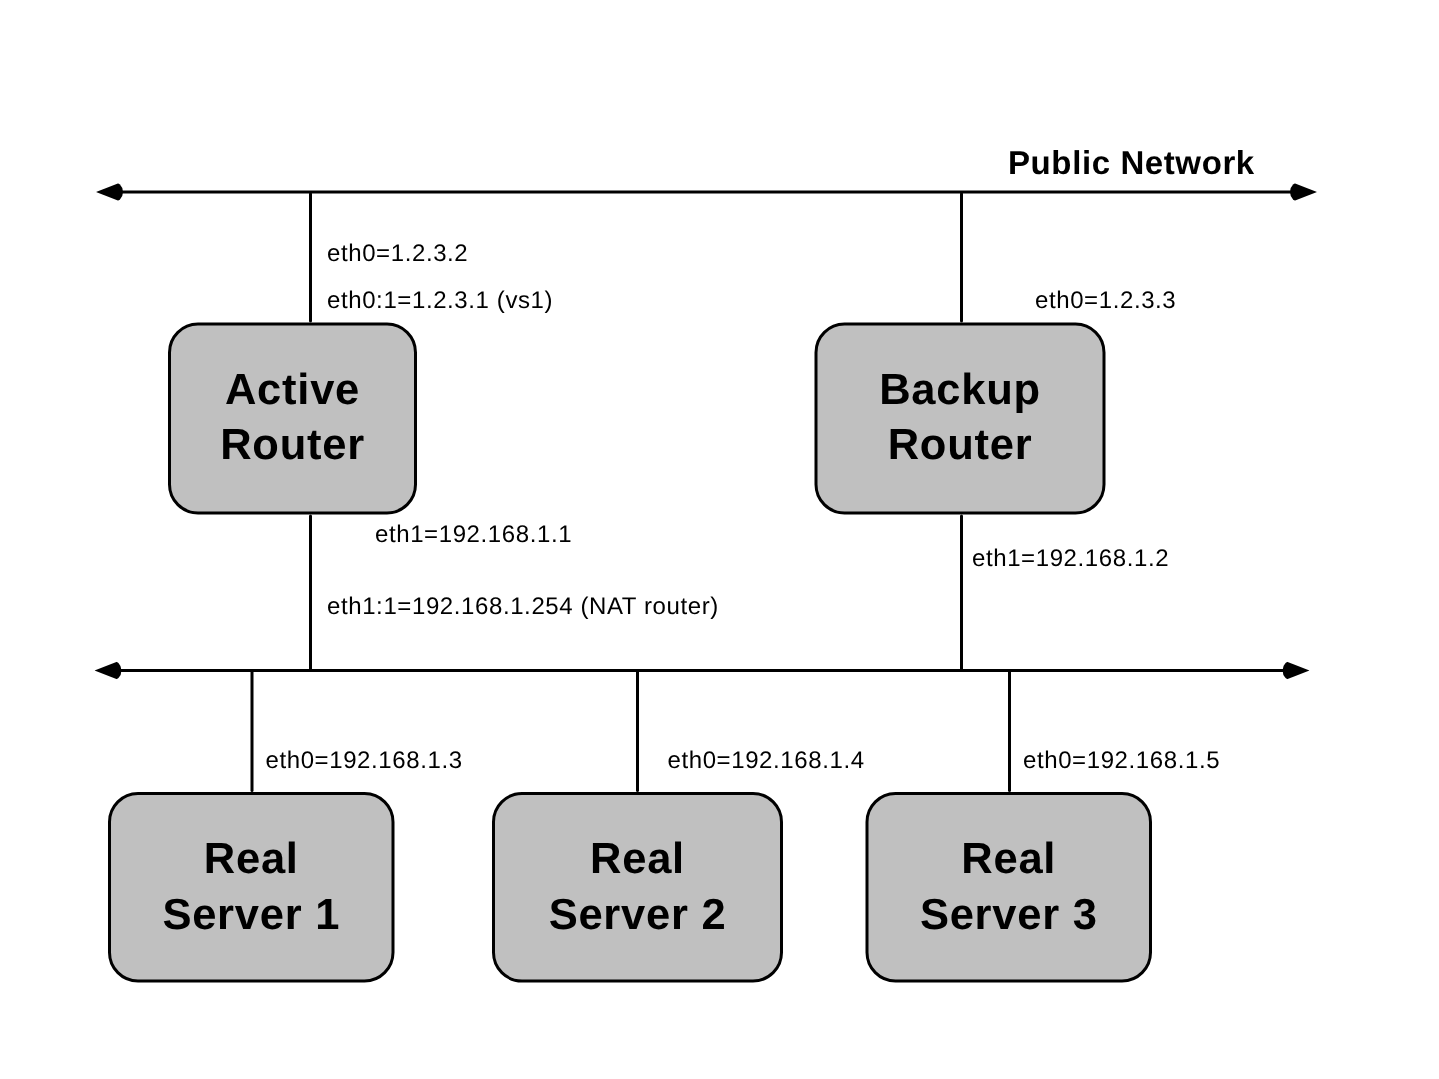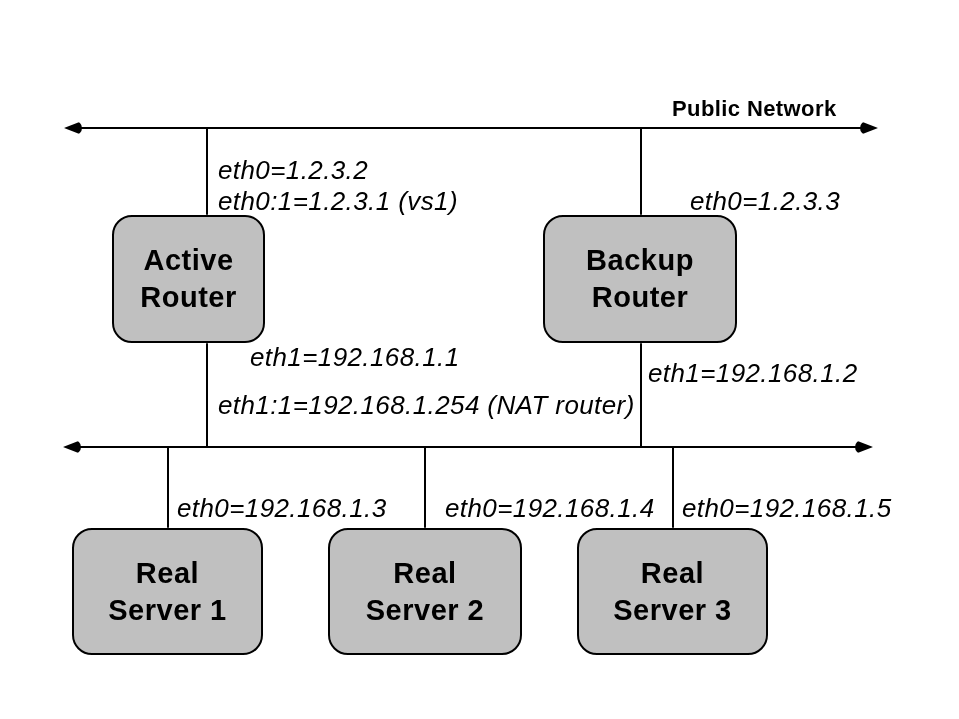--- a/index.html
+++ b/index.html
@@ -58,25 +58,24 @@
     font-weight: bold;
     font-size: 29px;
     line-height: 37px;
     letter-spacing: 0.5px;
     white-space: pre-line;
   }
 
   
   .if-label {
     position: absolute;
-    font-size: 26px;
+    font-size: 16px;
     line-height: 22px;
     letter-spacing: 0.4px;
     white-space: nowrap;
-    font-style: italic;
   }
 
   
   .net-label {
     position: absolute;
     font-size: 22px;
     line-height: 24px;
     font-weight: bold;
     letter-spacing: 0.4px;
     white-space: nowrap;
@@ -93,21 +92,21 @@
   <div class="arrow arrow-left" style="left:64px; top:121px;"></div>
   <div class="arrow arrow-right" style="left:860px; top:121px;"></div>
 
   <div class="vline" style="left:206px; top:128px; height:87px;"></div>
   <div class="vline" style="left:640px; top:128px; height:87px;"></div>
 
   <div class="if-label" style="left:218px; top:159px;">eth0=1.2.3.2</div>
   <div class="if-label" style="left:218px; top:190px;">eth0:1=1.2.3.1 (vs1)</div>
   <div class="if-label" style="left:650px; top:190px;margin-left:40px;">eth0=1.2.3.3</div>
 
-  <div class="node" style="left:112px; top:215px; width:153px; height:128px;">
+  <div class="node" style="left:112px; top:215px; width:166px; height:128px;">
     <span class="node-label">Active
 Router</span>
   </div>
   <div class="node" style="left:543px; top:215px; width:194px; height:128px;">
     <span class="node-label">Backup
 Router</span>
   </div>
 
   <div class="vline" style="left:206px; top:343px; height:105px;"></div>
   <div class="vline" style="left:640px; top:343px; height:105px;"></div>

